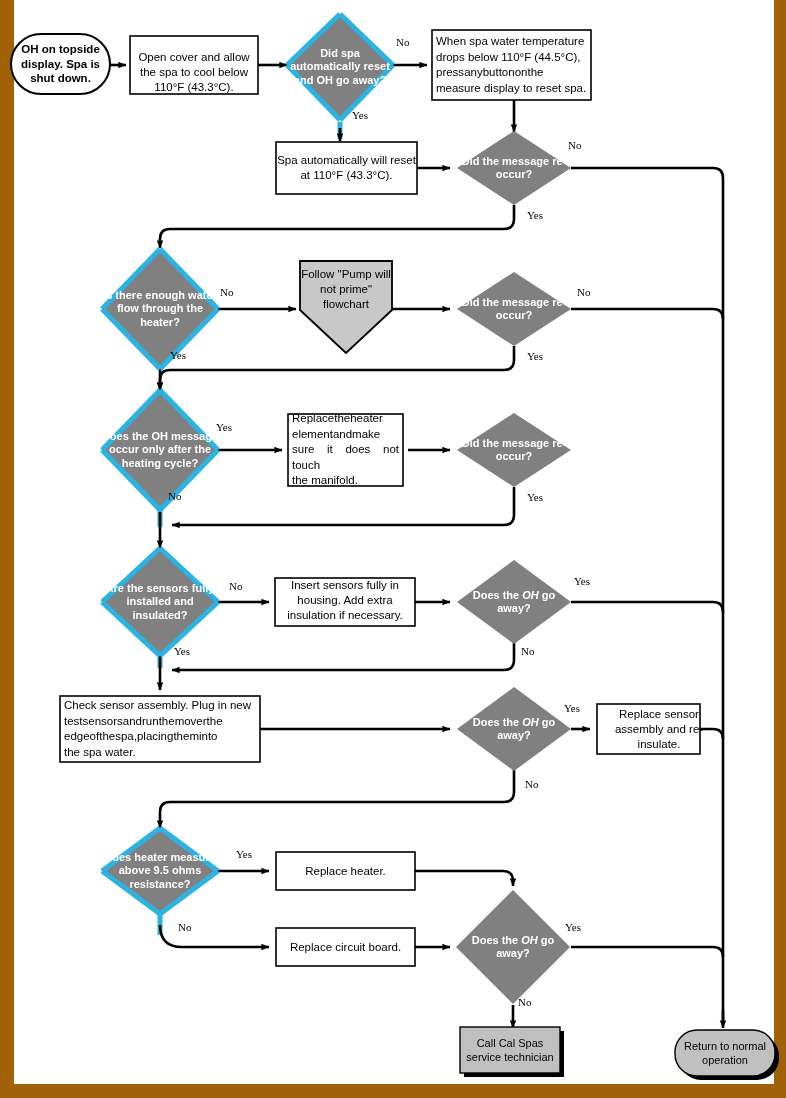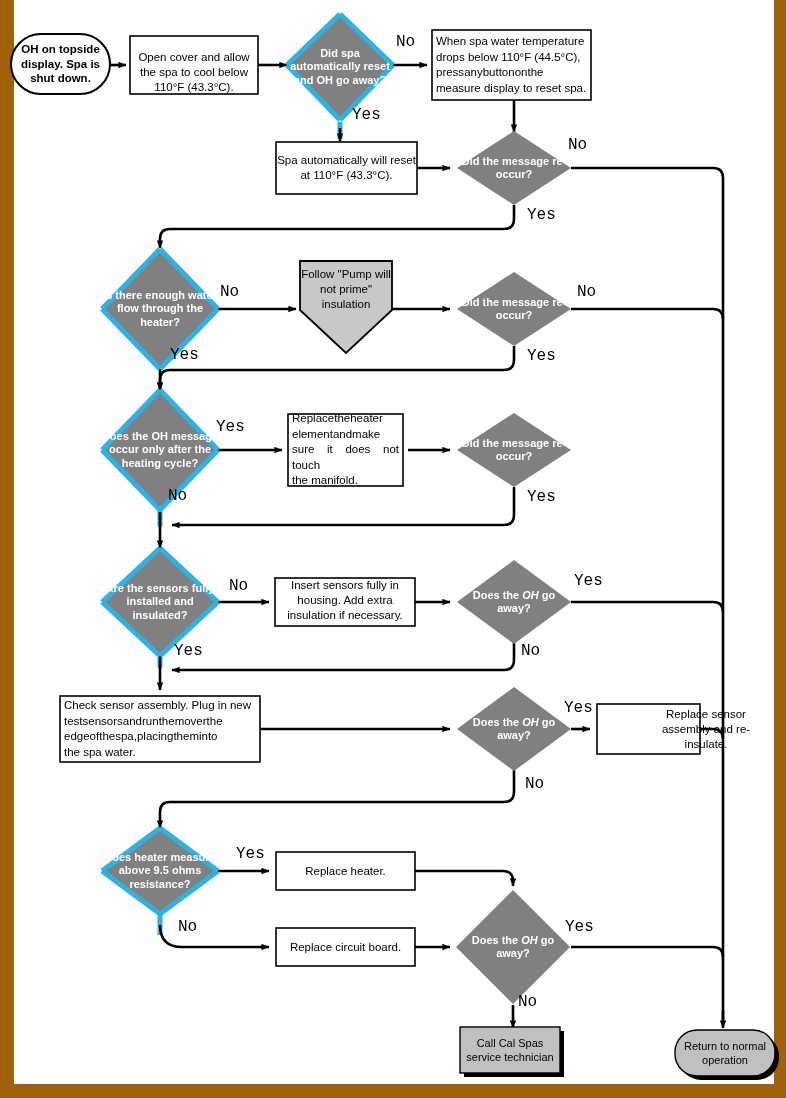--- a/index.html
+++ b/index.html
@@ -31,22 +31,22 @@
   svg#flow {
     position: absolute;
     left: 0;
     top: 0;
     width: 786px;
     height: 1098px;
     overflow: visible;
   }
   .lbl {
     position: absolute;
-    font-family: Liberation Mono, monospace;
-    font-size: 16px;
+    font-family: Liberation Serif, serif;
+    font-size: 11px;
     color: #000000;
     white-space: nowrap;
     line-height: 13px;
   }
   .node-text {
     position: absolute;
     display: flex;
     align-items: center;
     justify-content: center;
     text-align: center;
@@ -346,21 +346,21 @@
       <span>enough water</span>
       <span>flow through the</span>
       <span>heater?</span>
     </span>
   </div>
 
   <div class="node-text t-black" style="left:300px;top:264px;width:92px;height:50px;">
     <span>
       <span>Follow "Pump</span>
       <span>will not prime"</span>
-      <span>insulation</span>
+      <span>flowchart</span>
     </span>
   </div>
 
   <div class="node-text t-white-bold" style="left:457px;top:272px;width:114px;height:74px;">
     <span>
       <span>Did the</span>
       <span>message</span>
       <span>re-occur?</span>
     </span>
   </div>
@@ -425,21 +425,21 @@
     </span>
   </div>
 
   <div class="node-text t-white-bold" style="left:457px;top:687px;width:114px;height:84px;">
     <span>
       <span>Does the <em class="oh">OH</em> go</span>
       <span>away?</span>
     </span>
   </div>
 
-  <div class="node-text t-black" style="left:597px;top:704px;width:124px;height:50px;margin-left:47px;">
+  <div class="node-text t-black" style="left:597px;top:704px;width:124px;height:50px;">
     <span>
       <span>Replace sensor</span>
       <span>assembly and</span>
       <span>re-insulate.</span>
     </span>
   </div>
 
   <div class="node-text t-white-bold" style="left:100px;top:828px;width:120px;height:86px;">
     <span>
       <span>Does</span>

